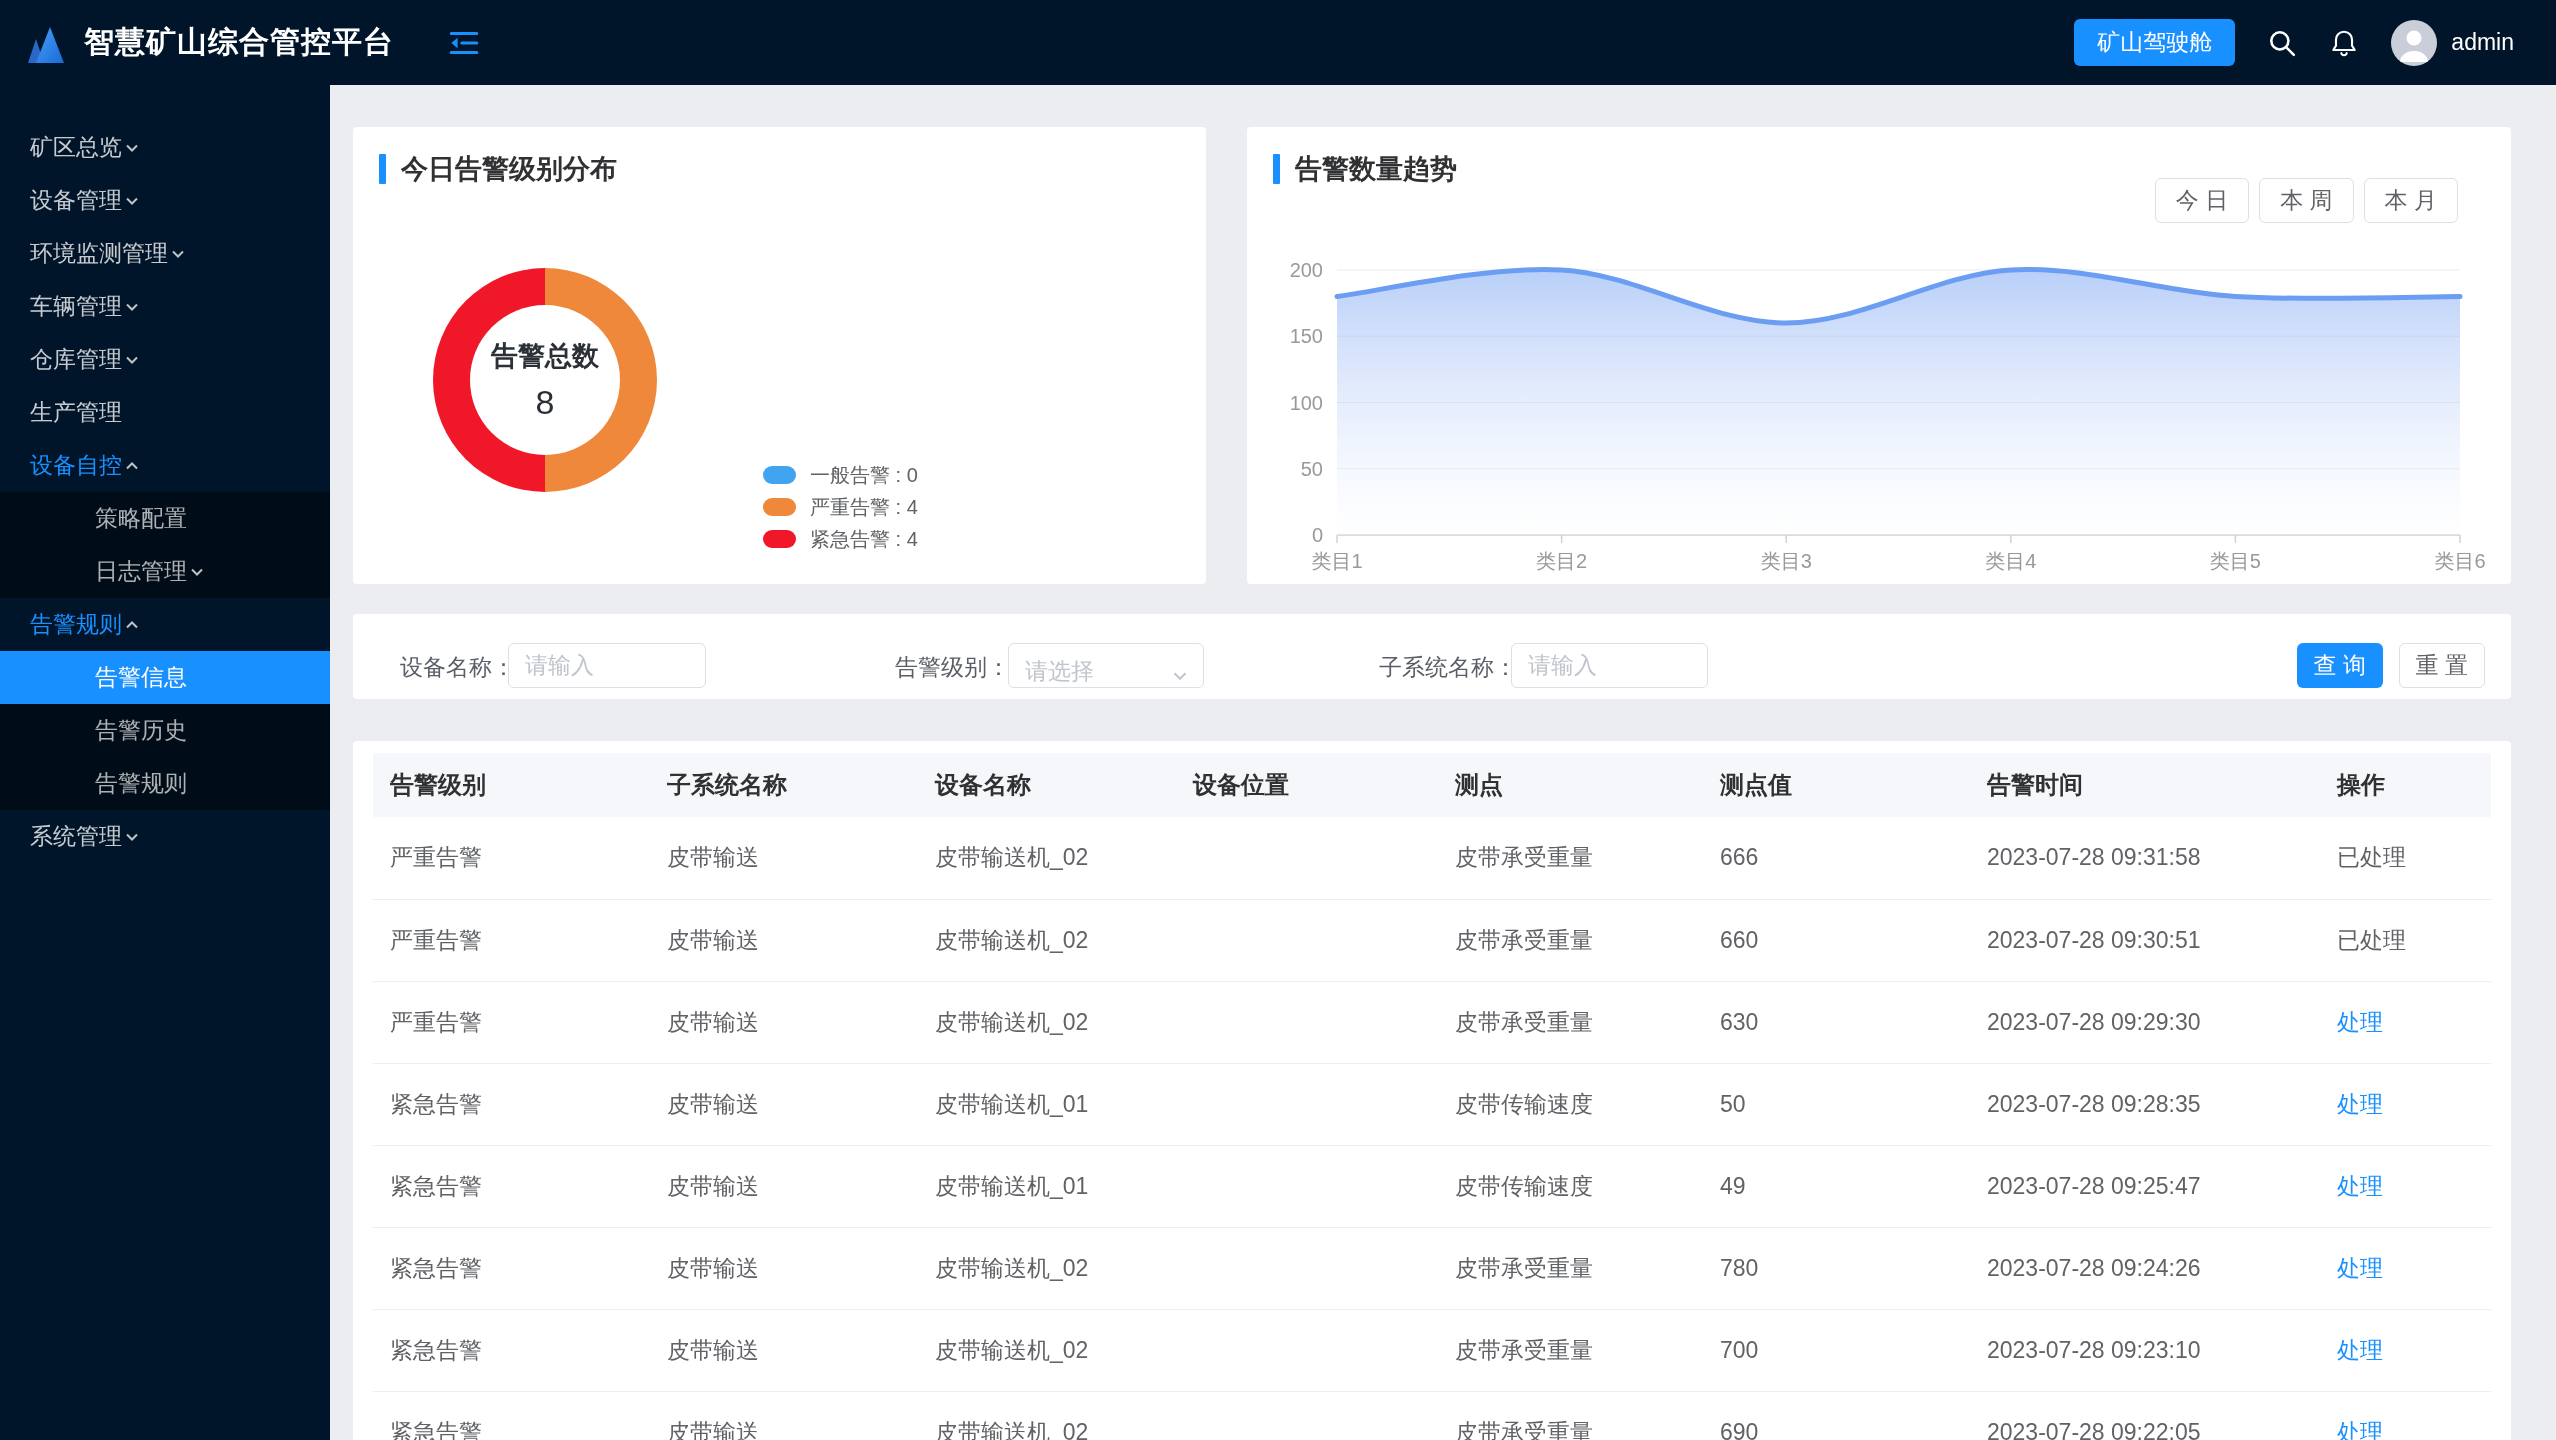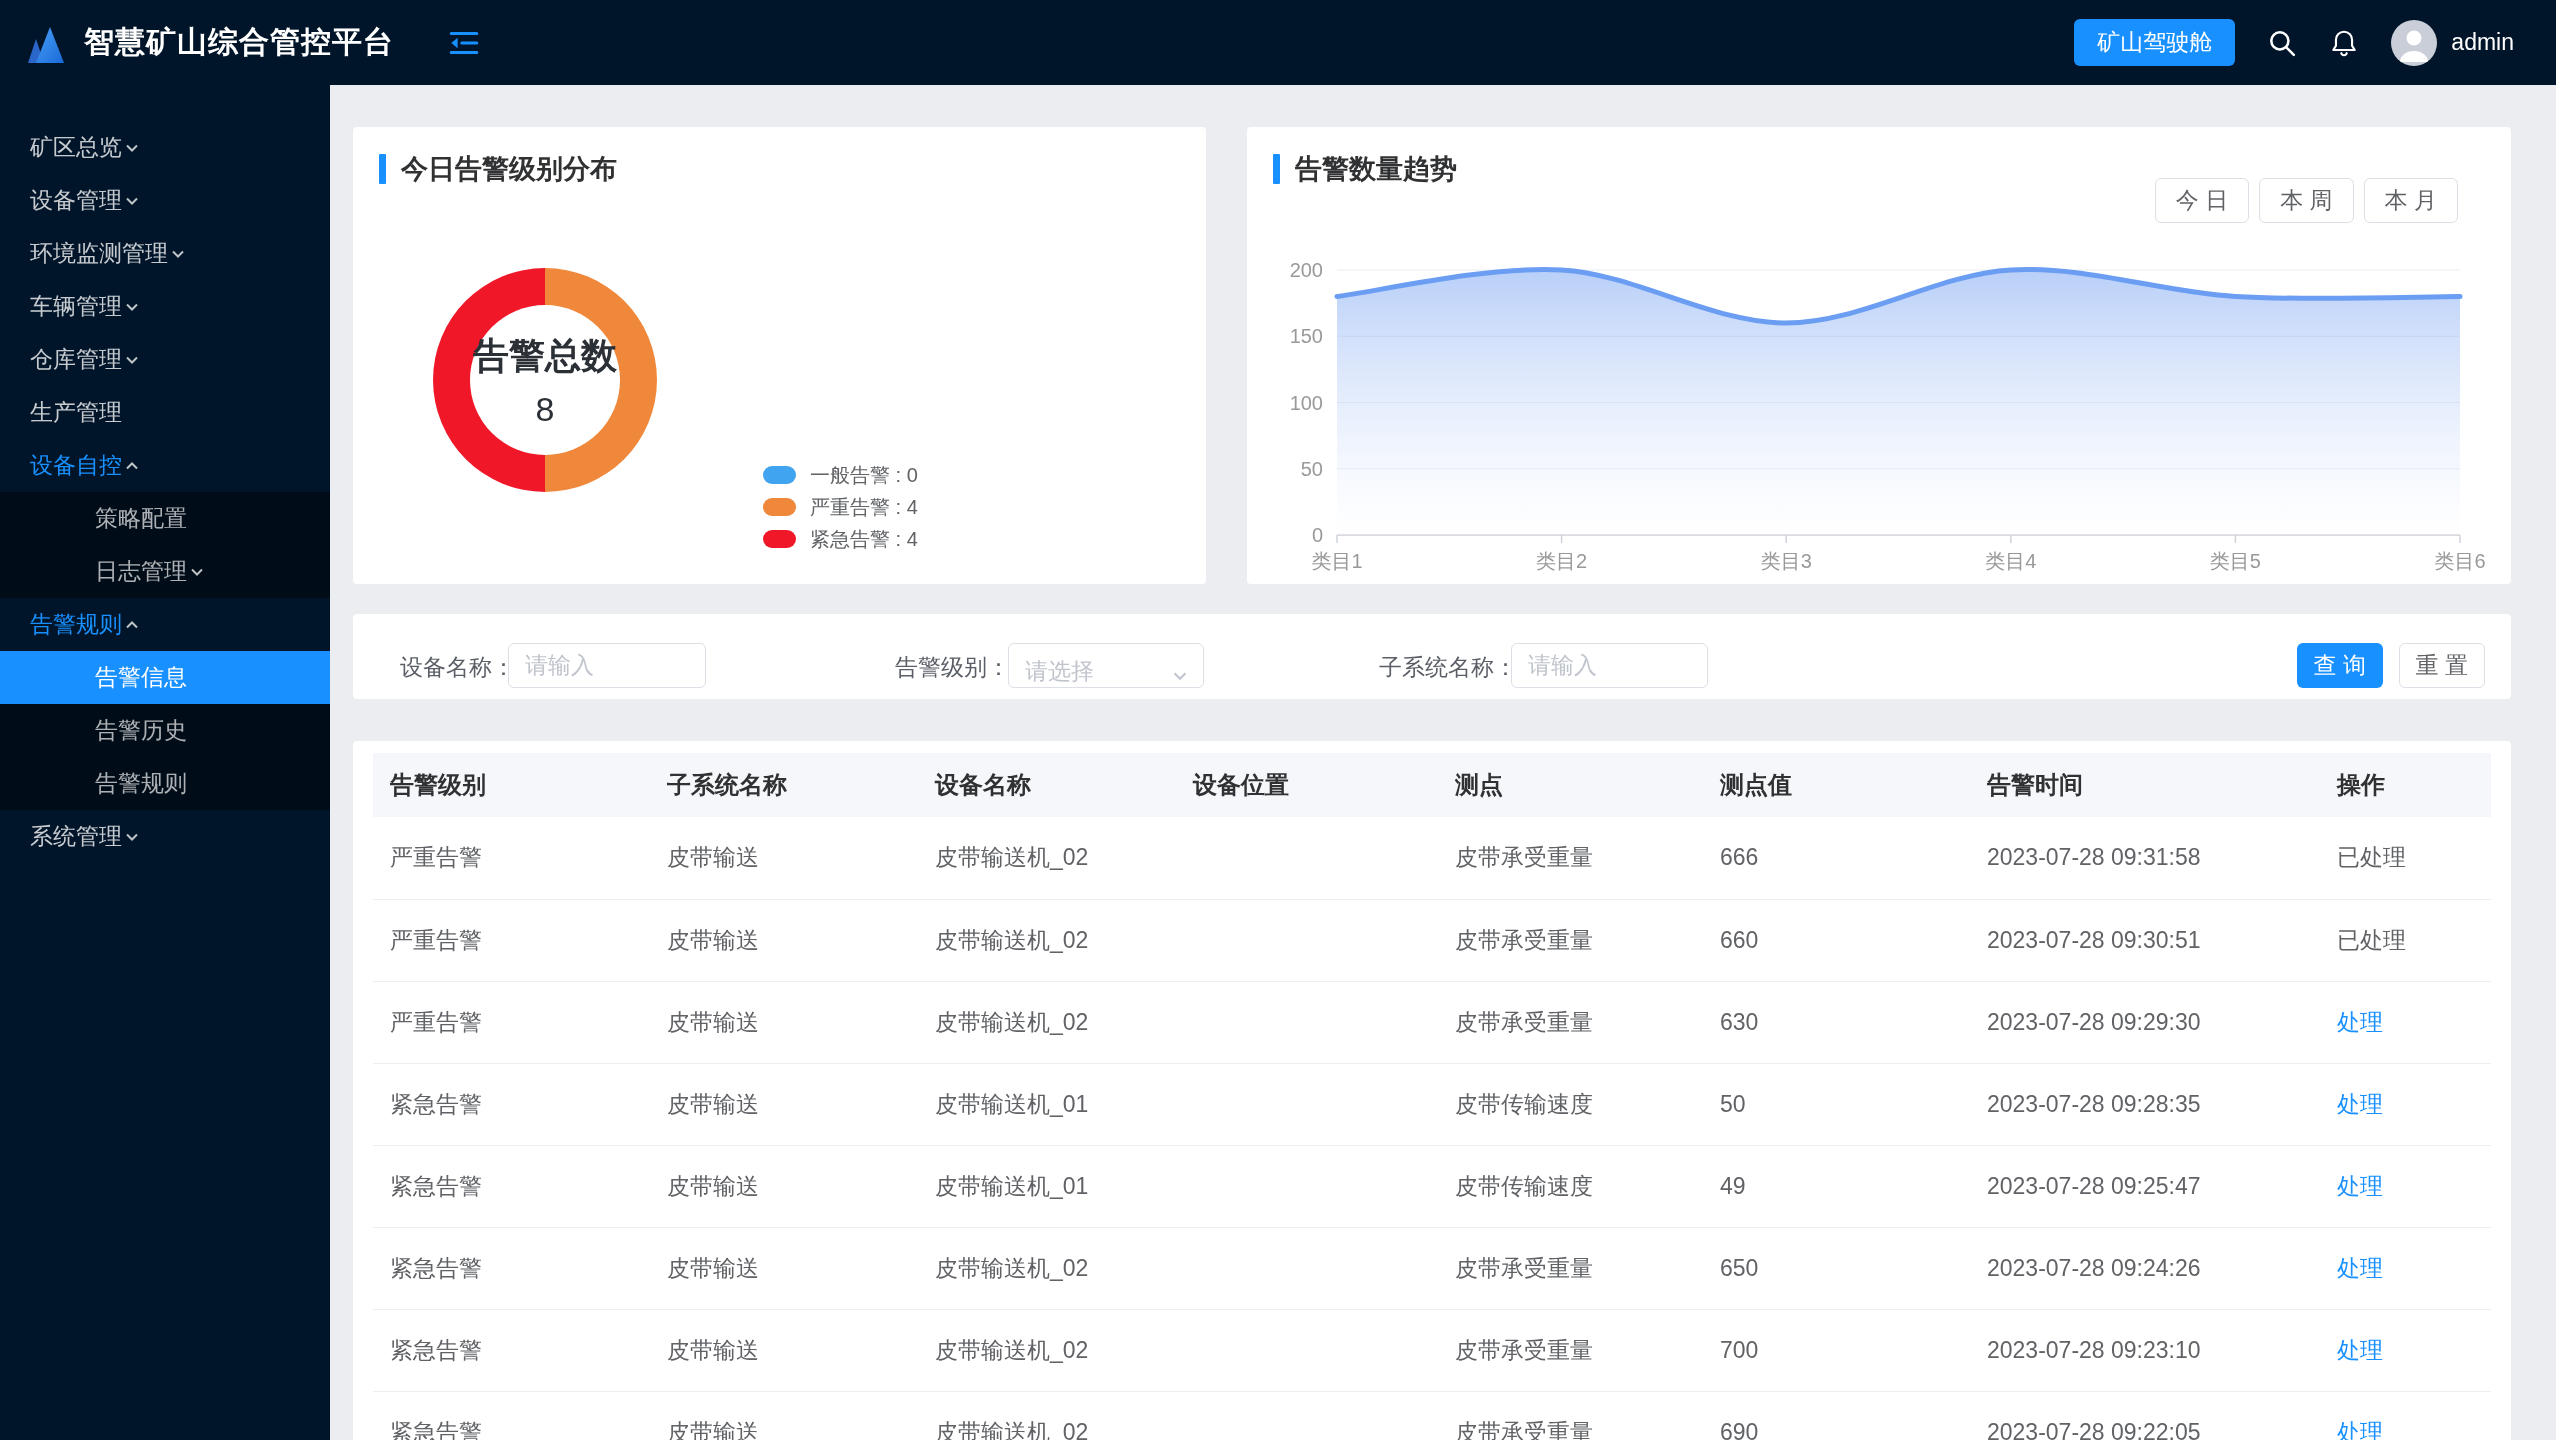--- a/index.html
+++ b/index.html
@@ -39,21 +39,21 @@
   .top-row { display:flex; gap:41px; margin-bottom:30px; }
   .donut-card { width:853px; height:457px; }
   .trend-card { flex:1; height:457px; }
   .card-head { display:flex; align-items:center; padding:24px 0 0 26px; }
   .tbar { width:7px; height:30px; background:#1890ff; margin-right:15px; border-radius:1px; }
   .card-title { font-size:27px; color:#303133; font-weight:600; }
 
   .donut { position:absolute; left:80px; top:141px; width:224px; height:224px; border-radius:50%; }
   .donut-hole { position:absolute; left:37px; top:37px; width:150px; height:150px; background:#fff;
     border-radius:50%; display:flex; flex-direction:column; align-items:center; justify-content:center; gap:9px; }
-  .donut-label { font-size:36px; font-weight:700; color:#2b2f36; }
+  .donut-label { font-size:27px; font-weight:700; color:#2b2f36; }
   .donut-value { font-size:34px; color:#2b2f36; }
   .legend { position:absolute; left:410px; top:332px; list-style:none; }
   .legend li { display:flex; align-items:center; gap:14px; height:32px; }
   .legend .sw { width:33px; height:18px; border-radius:9px; }
   .legend .lt { font-size:20px; color:#606266; }
 
   .range-group { position:absolute; top:51px; right:53px; display:flex; gap:10px; }
   .range-btn { height:45px; padding:0 20px; background:#fff; border:1px solid #dcdfe6; border-radius:6px;
     font-size:23px; color:#606266; cursor:pointer; white-space:pre; }
   .trend-svg { position:absolute; left:0; top:120px; }
@@ -373,21 +373,21 @@
             <td>49</td>
             <td>2023-07-28 09:25:47</td>
             <td><span class="link">处理</span></td>
           </tr>
           <tr>
             <td>紧急告警</td>
             <td>皮带输送</td>
             <td>皮带输送机_02</td>
             <td></td>
             <td>皮带承受重量</td>
-            <td>650</td>
+            <td>780</td>
             <td>2023-07-28 09:24:26</td>
             <td><span class="link">处理</span></td>
           </tr>
           <tr>
             <td>紧急告警</td>
             <td>皮带输送</td>
             <td>皮带输送机_02</td>
             <td></td>
             <td>皮带承受重量</td>
             <td>700</td>

